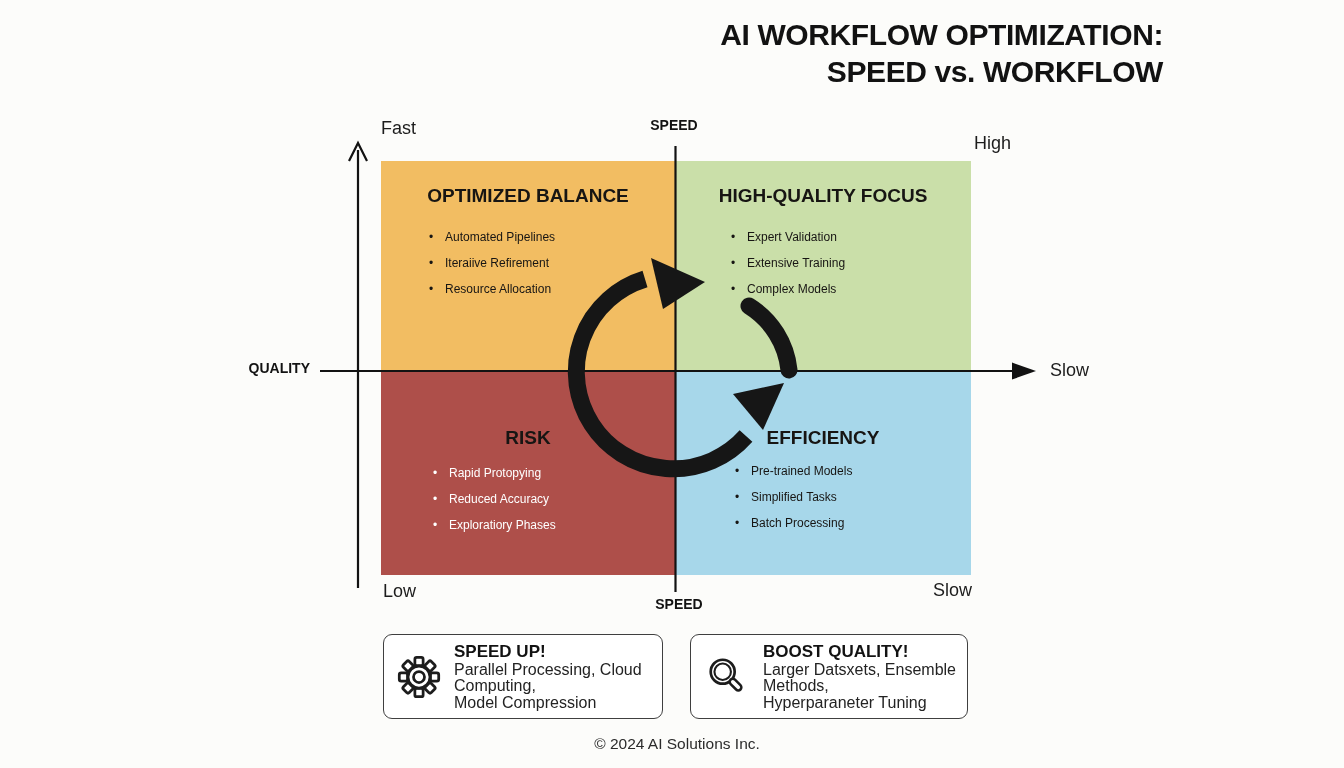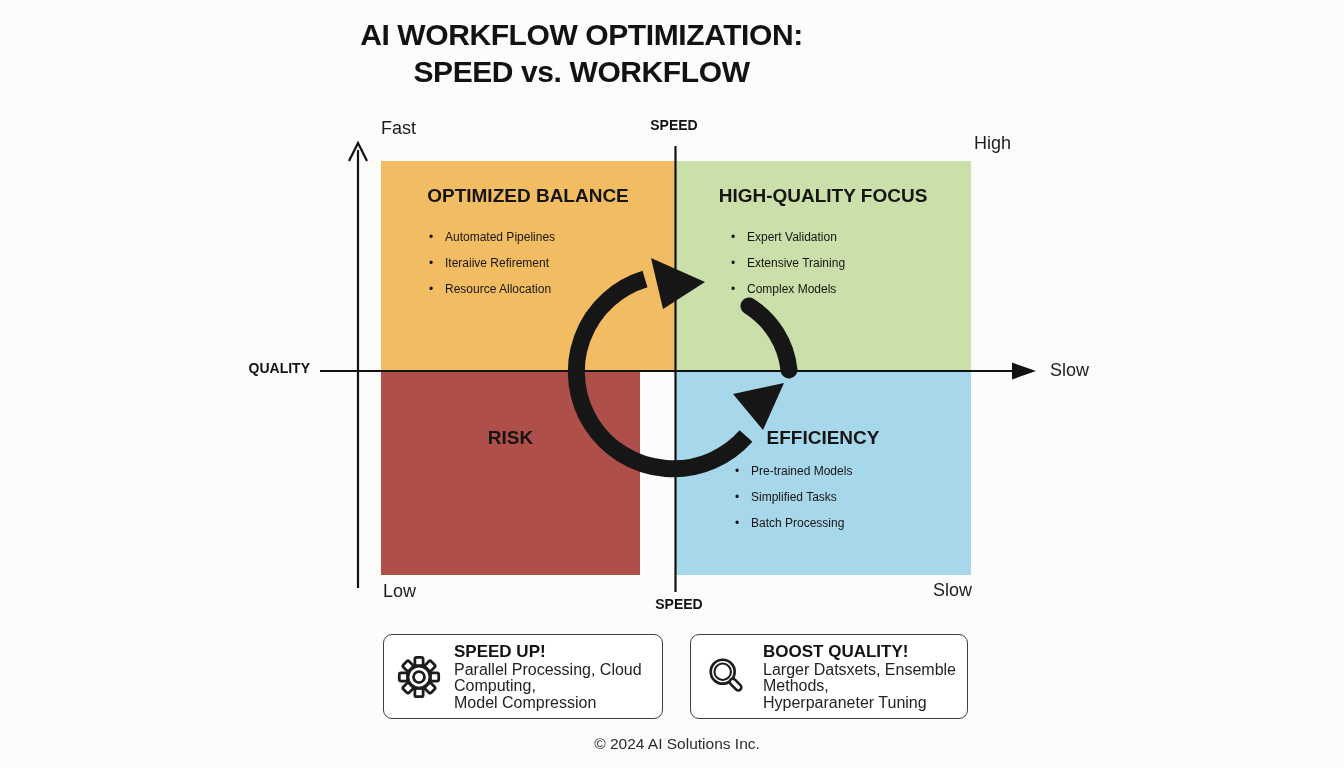--- a/index.html
+++ b/index.html
@@ -1,21 +1,21 @@
 <!DOCTYPE html>
 <html><head>
 <meta charset="utf-8">
 <style>
   * { margin:0; padding:0; box-sizing:border-box; }
   html,body { width:1344px; height:768px; overflow:hidden; }
   body { font-family:"Liberation Sans", sans-serif; background:#fcfcfa; color:#171513; }
   #canvas { position:relative; width:1344px; height:768px; background:#fcfcfa; }
 
   
-  .title-block { position:absolute; top:16px; left:0; width:1163px; text-align:center; }
+  .title-block { position:absolute; top:16px; left:0; width:1163px; text-align:right; }
   .title-line { font-size:30px; font-weight:bold; line-height:37px; letter-spacing:-0.4px; color:#121212; }
 
   
   .axis-label { position:absolute; font-weight:bold; font-size:14px; color:#121212; }
   .tick-label { position:absolute; font-size:18px; color:#1c1c1c; }
   .centered { transform:translateX(-50%); }
 
   
   .cell { position:absolute; }
   .q-title { font-size:19px; font-weight:bold; text-align:center; line-height:24px; }
@@ -75,22 +75,27 @@
 
   <div class="cell row-top q-tr" style="left: 675px; top: 161px; width: 296px; height: 210px; background-color: rgb(202, 223, 169); color: rgb(23, 21, 19);">
     <div class="q-title">HIGH-QUALITY FOCUS</div>
     <ul>
       <li>Expert Validation</li>
       <li>Extensive Training</li>
       <li>Complex Models</li>
     </ul>
   </div>
 
-  <div class="cell row-bottom q-bl" style="left: 381px; top: 371px; width: 259px; height: 204px; background-color: rgb(174, 79, 74); color: rgb(255, 255, 255);">
+  <div class="cell row-bottom q-bl" style="left: 381px; top: 371px; width: 294px; height: 204px; background-color: rgb(174, 79, 74); color: rgb(255, 255, 255);">
     <div class="q-title" style="color: rgb(23, 21, 19);">RISK</div>
+    <ul>
+      <li>Rapid Protopying</li>
+      <li>Reduced Accuracy</li>
+      <li>Exploratiory Phases</li>
+    </ul>
   </div>
 
   <div class="cell row-bottom q-br" style="left: 675px; top: 371px; width: 296px; height: 204px; background-color: rgb(167, 215, 234); color: rgb(23, 21, 19);">
     <div class="q-title">EFFICIENCY</div>
     <ul>
       <li>Pre-trained Models</li>
       <li>Simplified Tasks</li>
       <li>Batch Processing</li>
     </ul>
   </div>

